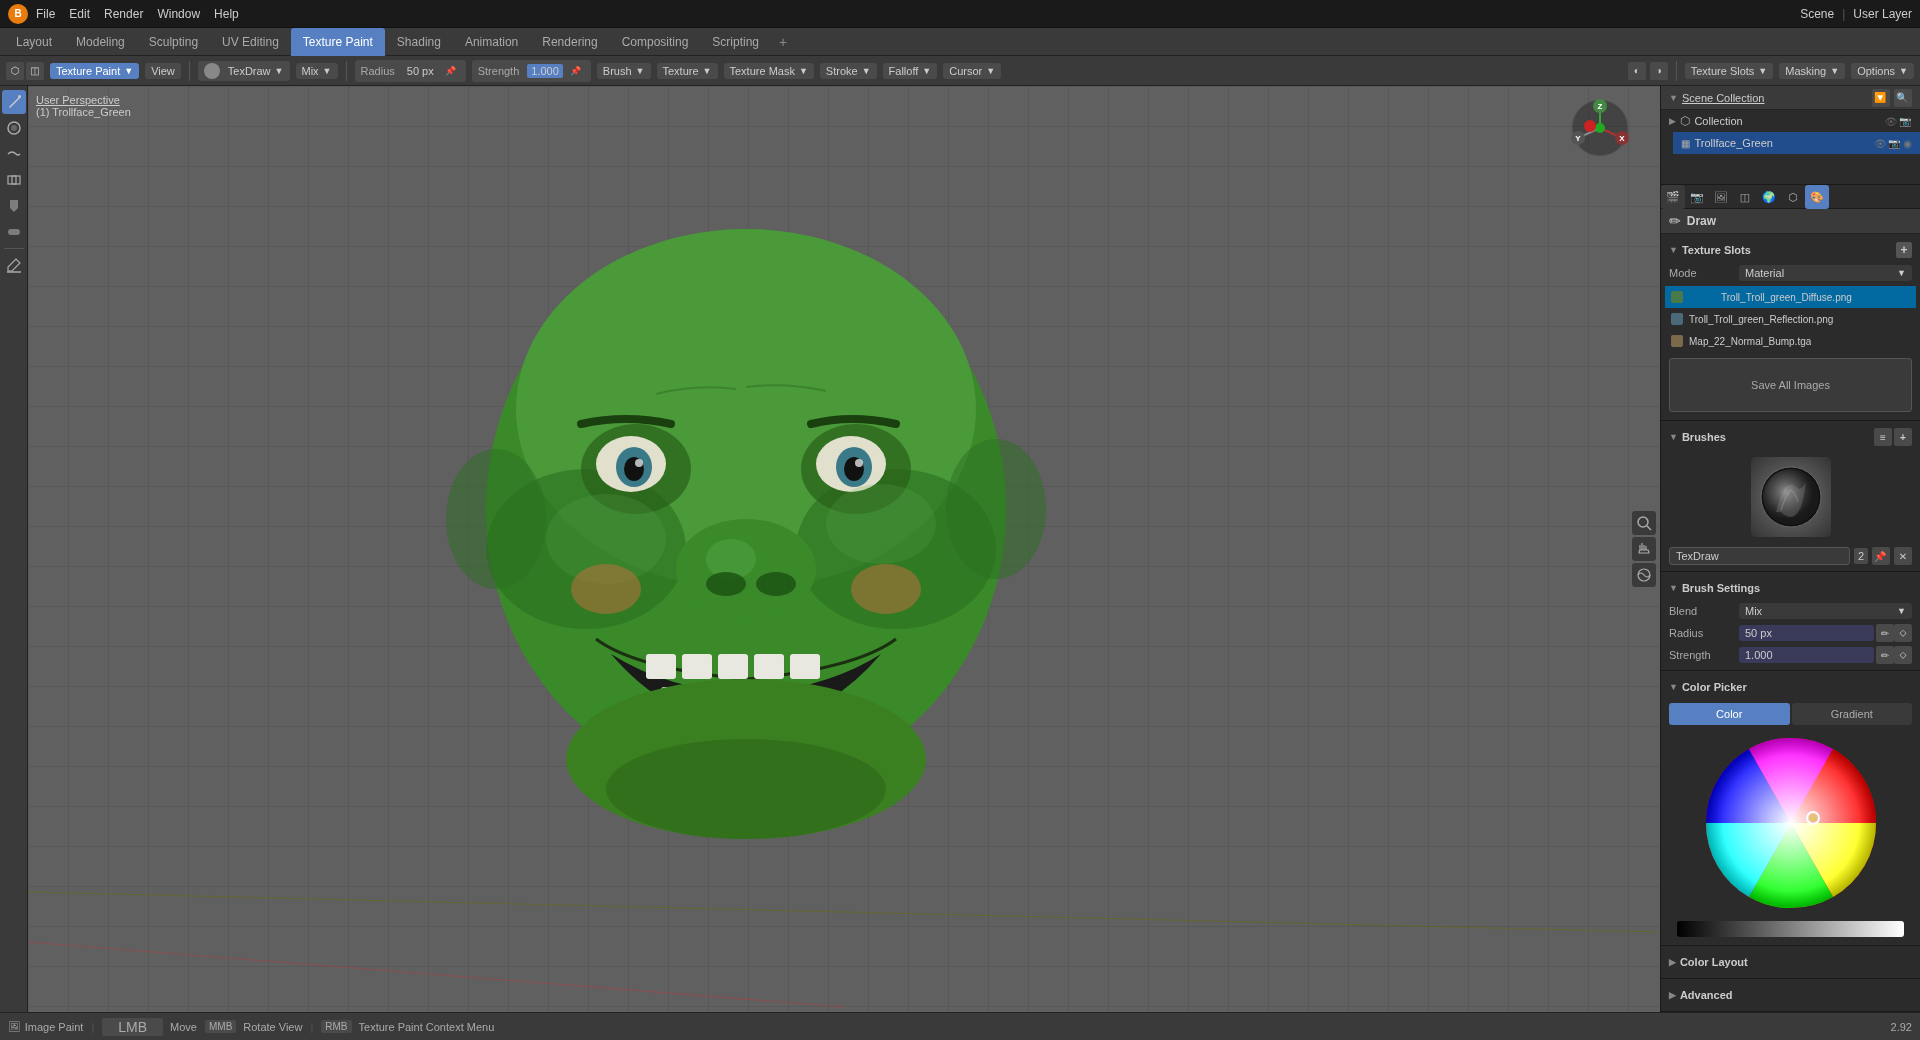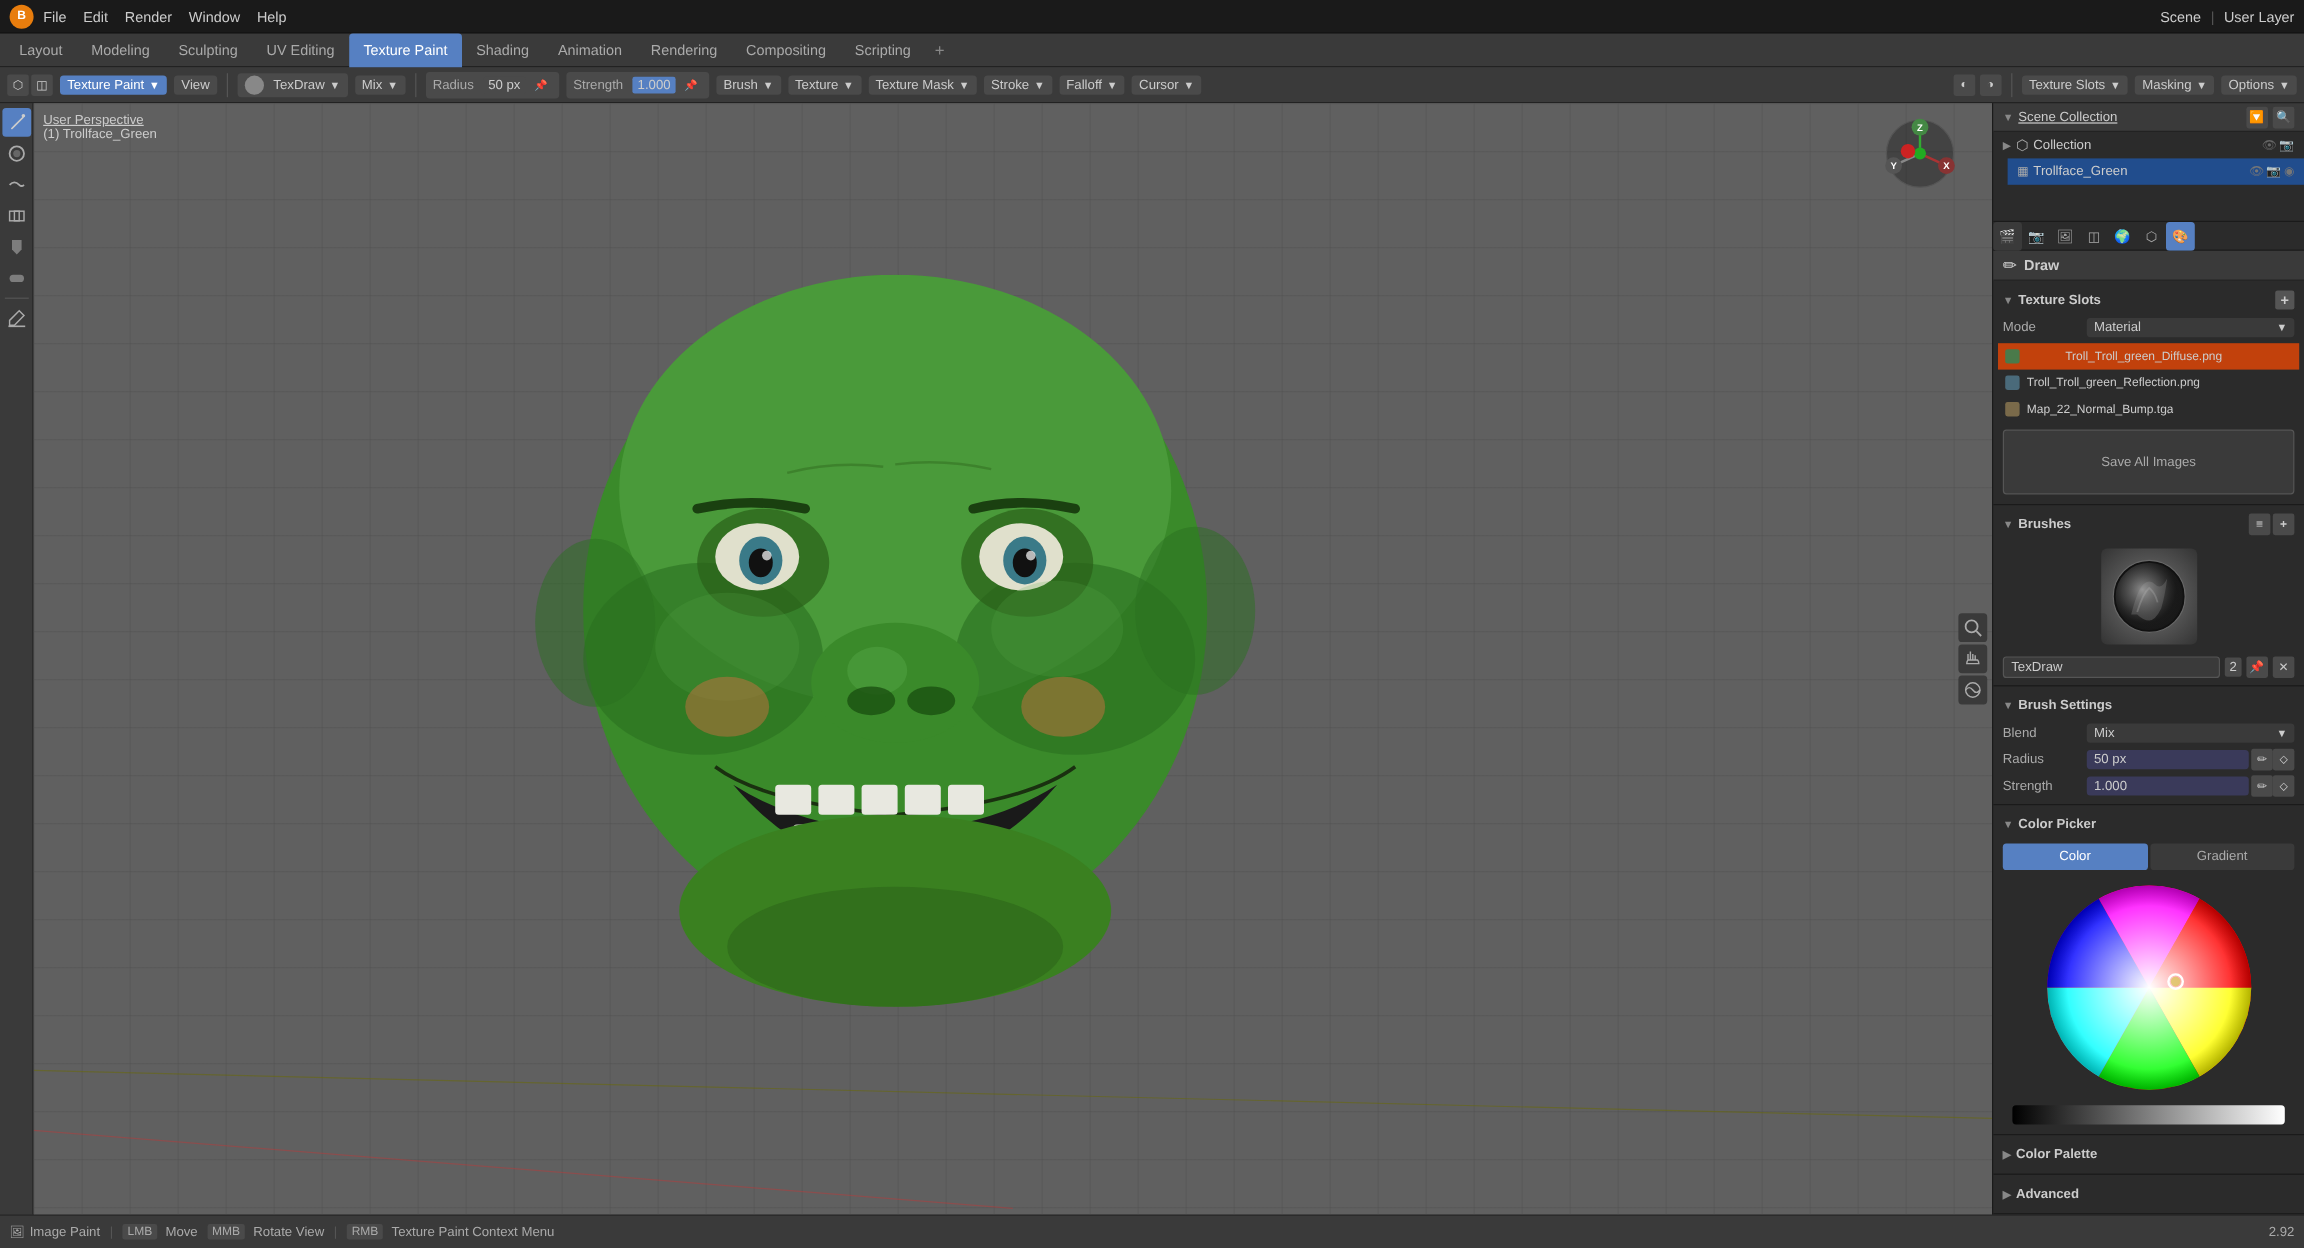--- a/index.html
+++ b/index.html
@@ -224,21 +224,21 @@
       padding: 2px 4px;
     }
     .texture-item {
       height: 22px;
       display: flex; align-items: center;
       padding: 0 6px;
       font-size: 11px;
       gap: 6px;
       cursor: pointer;
     }
-    .texture-item.selected { background: #c2410c; gap: 38px; }
+    .texture-item.selected { background: #0369a1; gap: 38px; }
     .texture-color-dot {
       width: 12px; height: 12px;
       border-radius: 2px;
       flex-shrink: 0;
     }
 
     
     .brush-preview {
       width: 80px; height: 80px;
       background: radial-gradient(circle, #888 0%, #555 50%, #333 100%);
@@ -863,41 +863,41 @@
       </div>
 
       <div style="margin:2px 8px;">
         <div class="color-value-bar"></div>
       </div>
     </div>
 
     <div class="prop-section">
       <div class="prop-section-header">
         <span class="section-arrow">▶</span>
-        <span>Color Palette</span>
+        <span>Color Layout</span>
       </div>
     </div>
 
     <div class="prop-section">
       <div class="prop-section-header">
         <span class="section-arrow">▶</span>
         <span>Advanced</span>
       </div>
     </div>
   </div>
 </div>
 
 <div id="status-bar">
   <div class="status-item">
     <span style="font-size:10px;">🖼</span>
     <span>Image Paint</span>
   </div>
   <span style="color:#555;">|</span>
   <div class="status-item">
-    <span style="background:#4a4a4a;padding:1px 4px;border-radius:2px;font-size:10px;margin-right:3px;">LMB</span>
+    <span style="background:#4a4a4a;padding:1px 16px;border-radius:2px;font-size:14px;margin-right:3px;">LMB</span>
     <span>Move</span>
   </div>
   <div class="status-item">
     <span style="background:#4a4a4a;padding:1px 4px;border-radius:2px;font-size:10px;margin-right:3px;">MMB</span>
     <span>Rotate View</span>
   </div>
   <span style="color:#555;">|</span>
   <div class="status-item">
     <span style="background:#4a4a4a;padding:1px 4px;border-radius:2px;font-size:10px;margin-right:3px;">RMB</span>
     <span>Texture Paint Context Menu</span>

